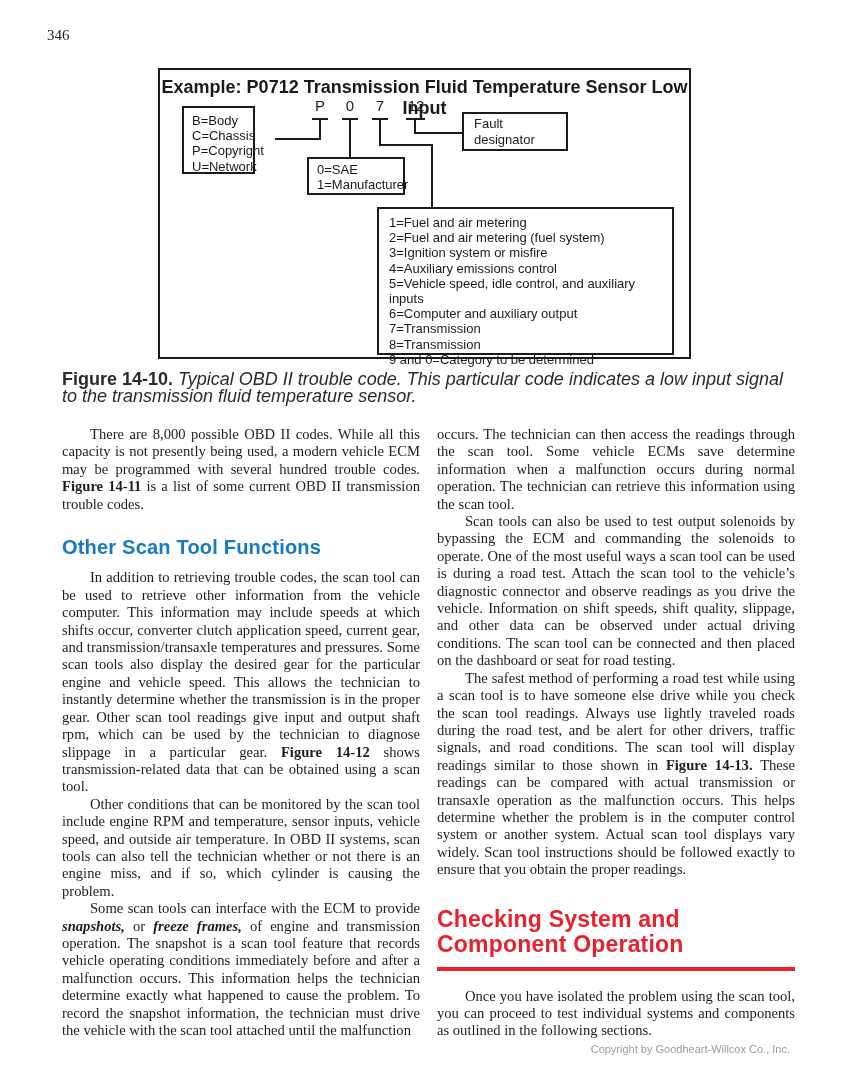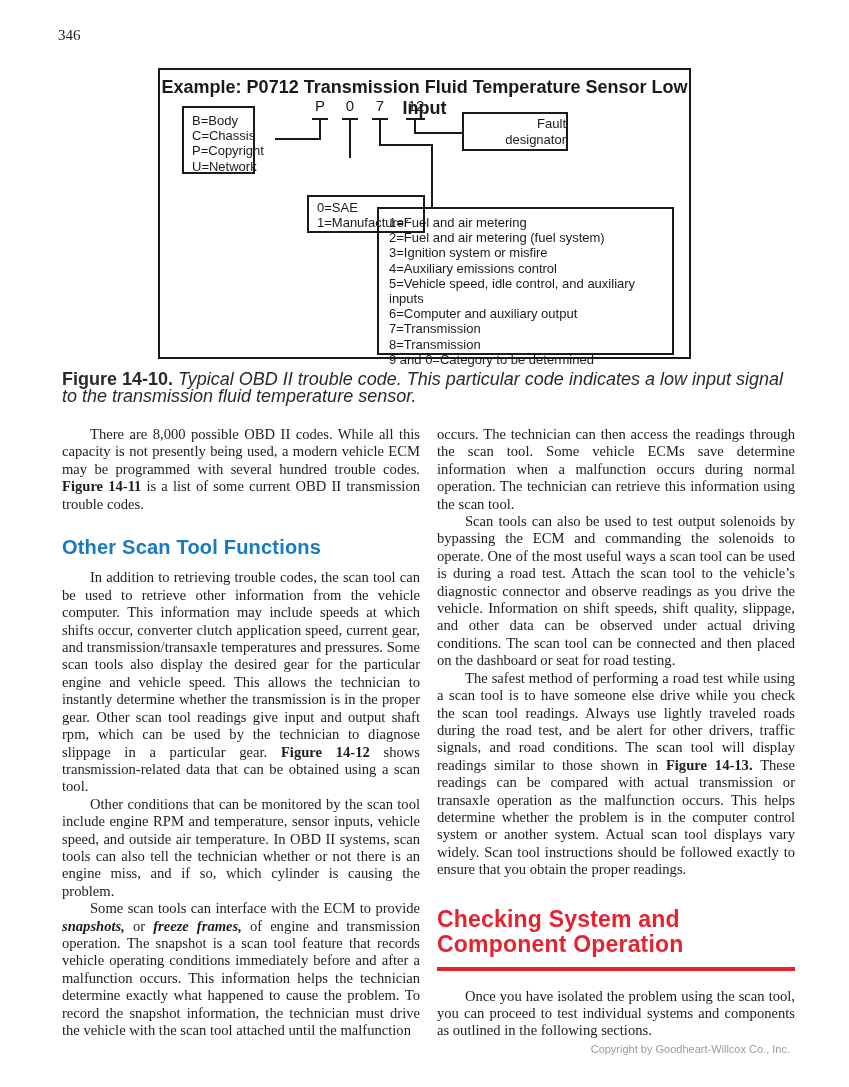--- a/index.html
+++ b/index.html
@@ -7,34 +7,34 @@
   .page {
     position:relative;
     width:849px; height:1087px;
     background:#ffffff;
     outline:1px solid #e0e0e0;
     font-family:"Liberation Serif", serif;
     color:#1c1c1c;
     overflow:hidden;
   }
   
-  .pg-num { position:absolute; left:58px; top:27px; font-size:15px; }
+  .pg-num { position:absolute; left:47px; top:27px; font-size:15px; }
   .run-head { position:absolute; right:61px; top:27px; font-size:15px; }
   
   .fig-box {
     position:absolute; left:158px; top:68px; width:533px; height:291px;
     border:2px solid #1a1a1a;
     font-family:"Liberation Sans", sans-serif; color:#1a1a1a;
   }
   .fig-title { position:absolute; top:7px; left:0; width:100%; text-align:center;
     font-weight:bold; font-size:18px; }
   .d-box { position:absolute; border:2px solid #1a1a1a; font-size:13px; line-height:15.2px; }
   .sys-box { left:22px; top:36px; width:73px; height:68px; padding:5px 0 0 8px; }
-  .sae-box { left:147px; top:87px; width:118px; height:38px; padding:3px 0 0 8px;margin-top:38px; }
-  .fault-box { left:302px; top:42px; width:106px; height:39px; display:flex; align-items:center; padding-left:10px;text-align:right; }
+  .sae-box { left:147px; top:87px; width:98px; height:38px; padding:3px 0 0 8px; }
+  .fault-box { left:302px; top:42px; width:106px; height:39px; display:flex; align-items:center; padding-left:10px; }
   .cat-box { left:217px; top:137px; width:297px; height:148px; padding:6px 16px 0 10px; line-height:15.2px; }
   .code-char { position:absolute; top:27px; font-size:15px; text-align:center; }
   .ln { position:absolute; background:#1a1a1a; }
   
   .caption { position:absolute; left:62px; top:371px; width:732px;
     font-family:"Liberation Sans", sans-serif; font-size:18px; line-height:16.5px; color:#2a2a2a; }
   .caption b { font-style:normal; font-weight:bold; }
   .caption .cap-i { font-style:italic; }
   
   .col { position:absolute; top:426px; width:358px; text-align:justify;

